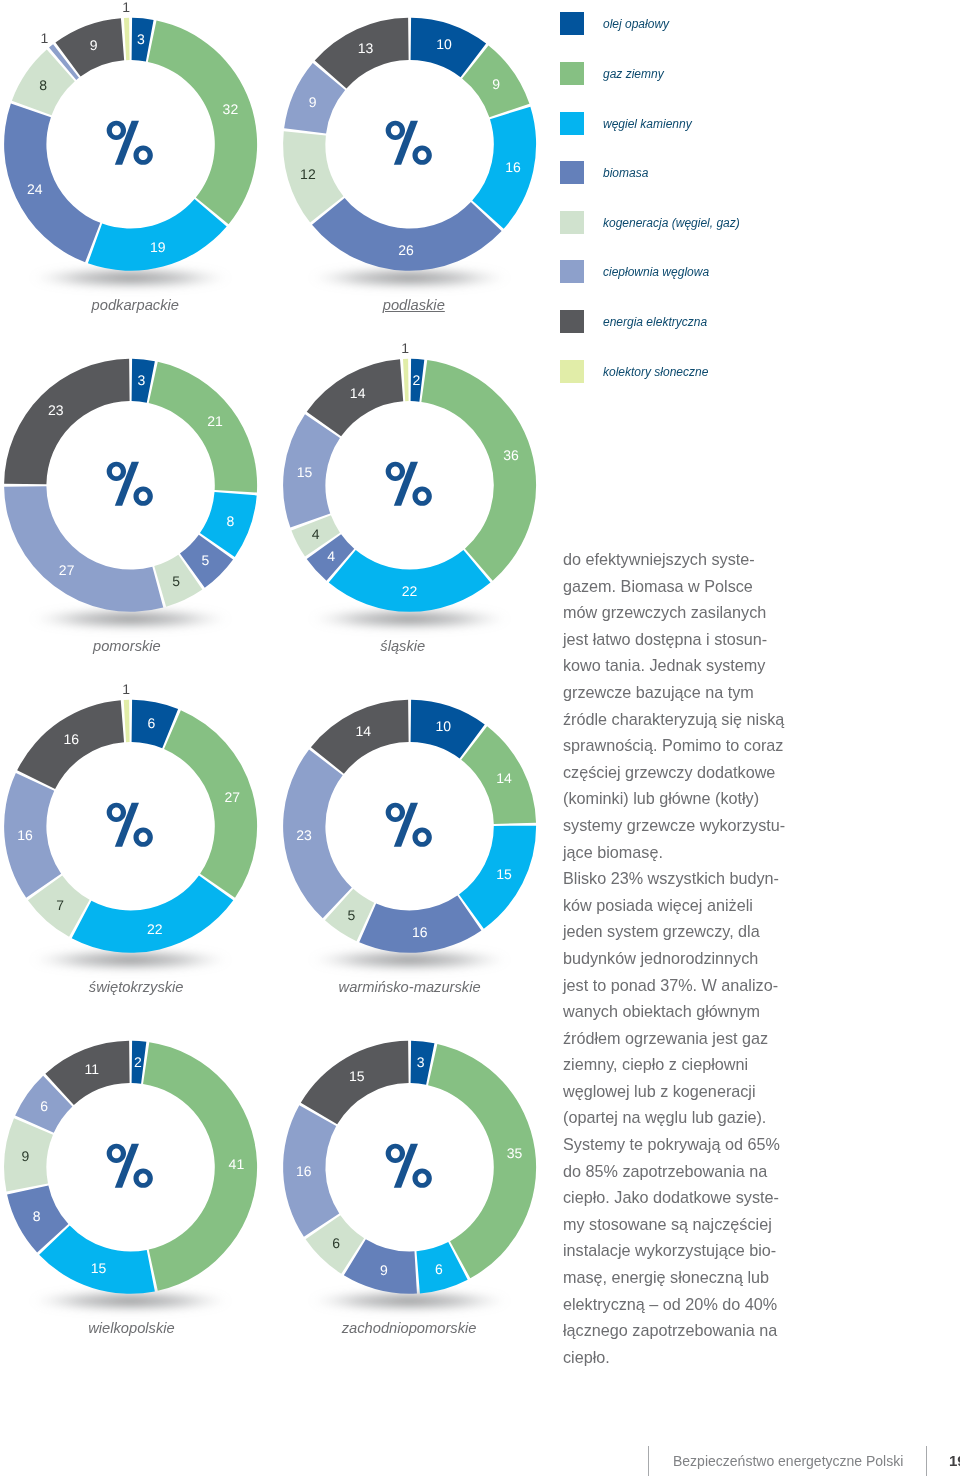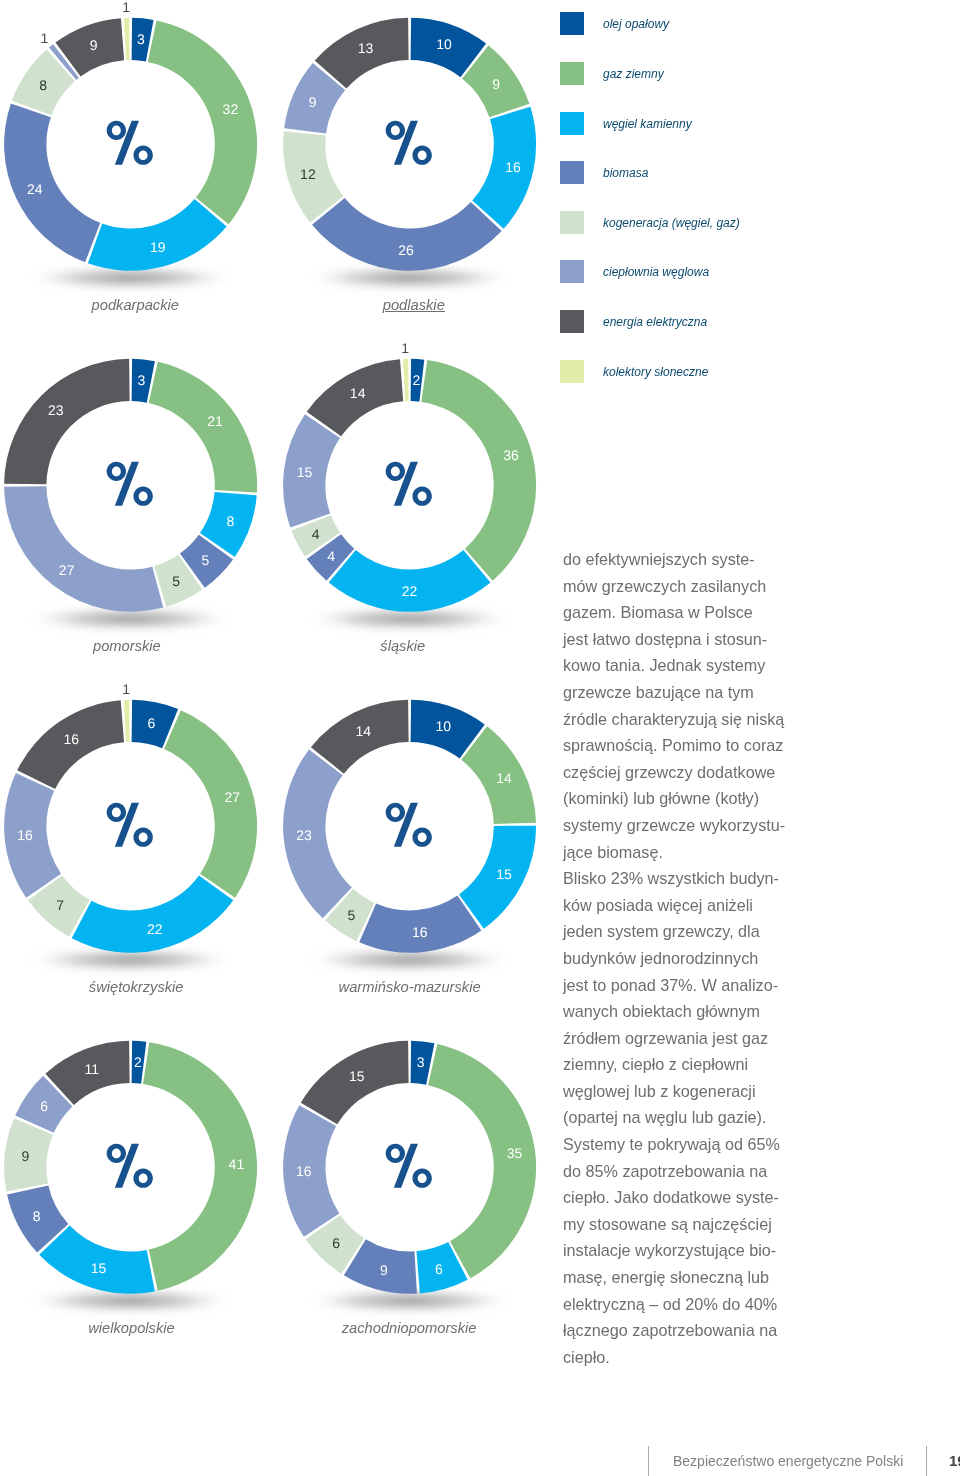--- a/index.html
+++ b/index.html
@@ -289,22 +289,22 @@
         <div class="legend-label">energia elektryczna</div>
       </div>
       <div class="legend-item">
         <div class="legend-swatch" style="background: rgb(225, 237, 168);"></div>
         <div class="legend-label">kolektory słoneczne</div>
       </div>
     </div>
 
   <div class="bodycopy" id="bodycopy">
       <div>do efektywniejszych syste-</div>
+      <div>gazem. Biomasa w Polsce</div>
       <div>mów grzewczych zasilanych</div>
-      <div>gazem. Biomasa w Polsce</div>
       <div>jest łatwo dostępna i stosun-</div>
       <div>kowo tania. Jednak systemy</div>
       <div>grzewcze bazujące na tym</div>
       <div>źródle charakteryzują się niską</div>
       <div>sprawnością. Pomimo to coraz</div>
       <div>częściej grzewczy dodatkowe</div>
       <div>(kominki) lub główne (kotły)</div>
       <div>systemy grzewcze wykorzystu-</div>
       <div>jące biomasę.</div>
       <div>Blisko 23% wszystkich budyn-</div>

